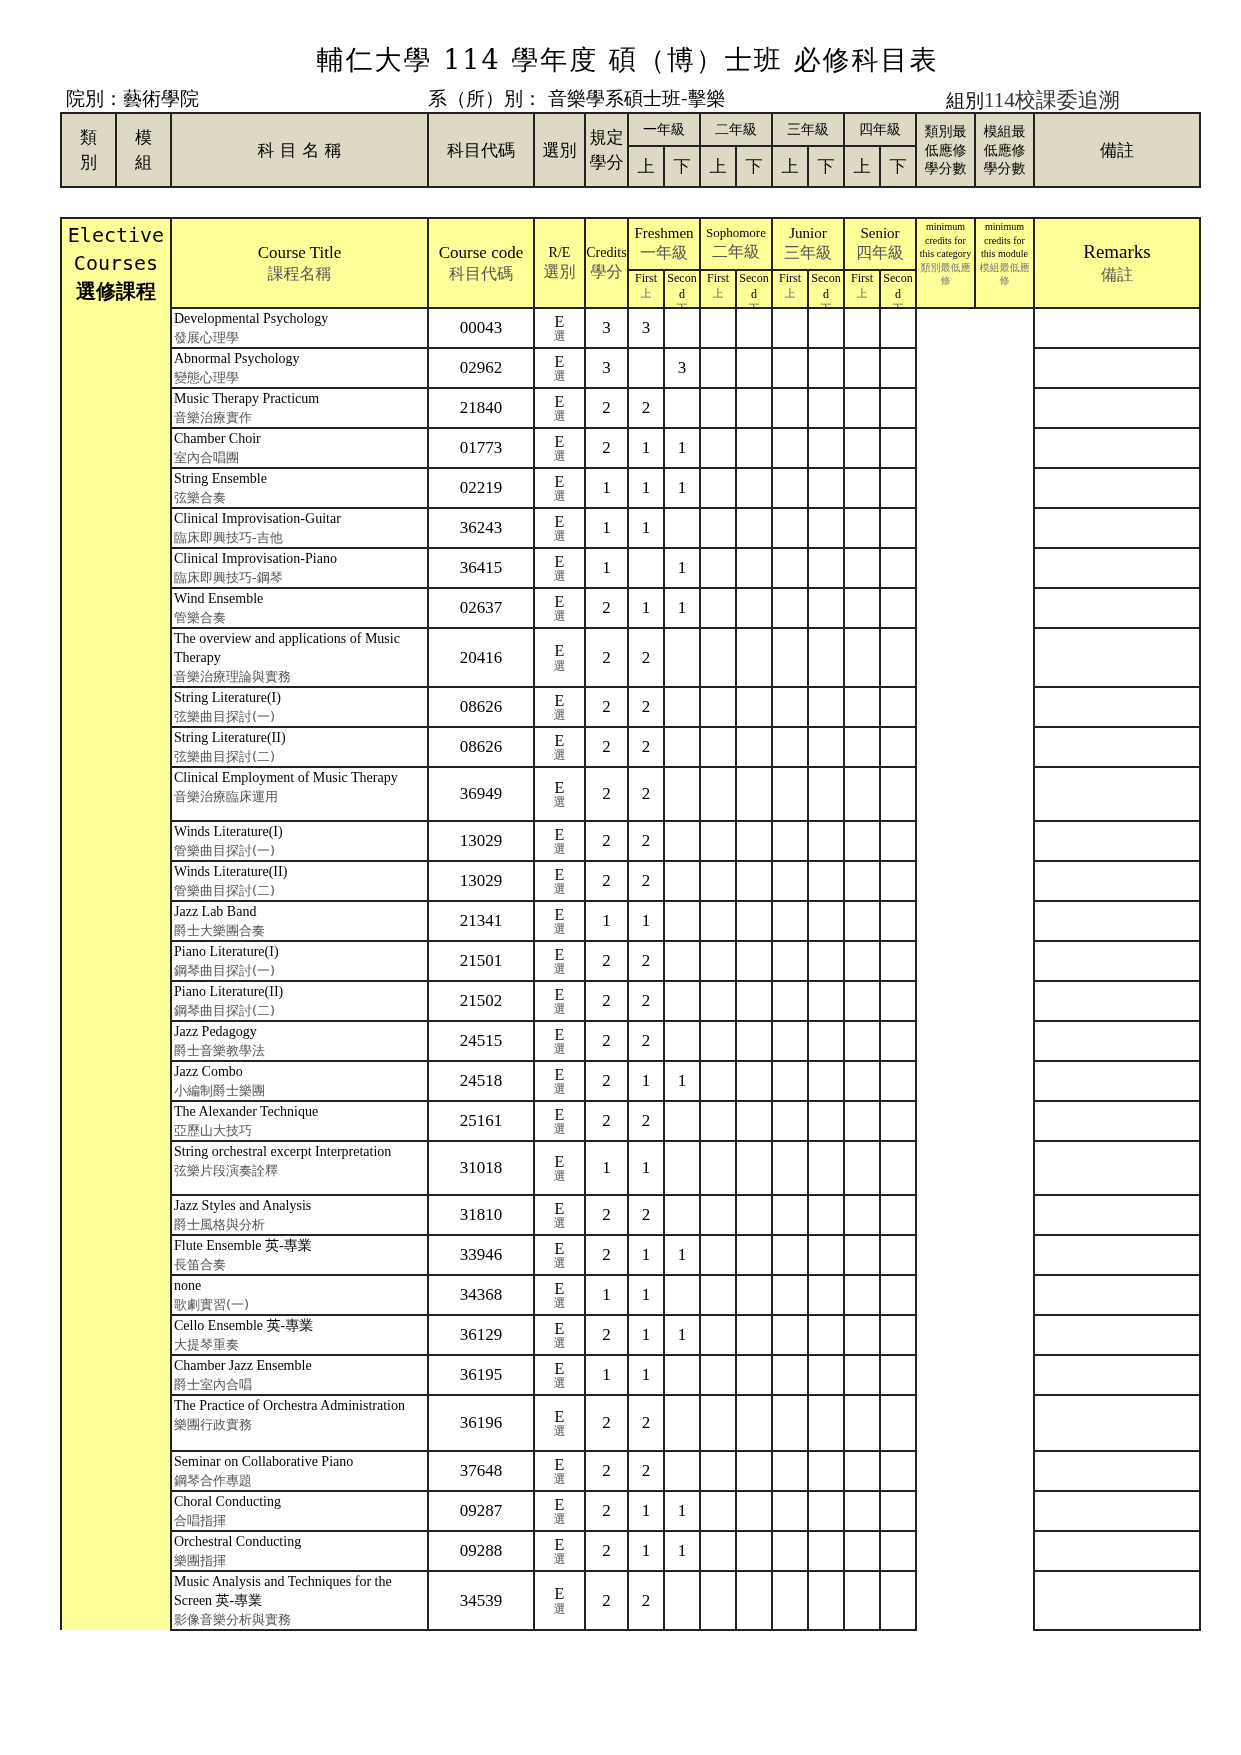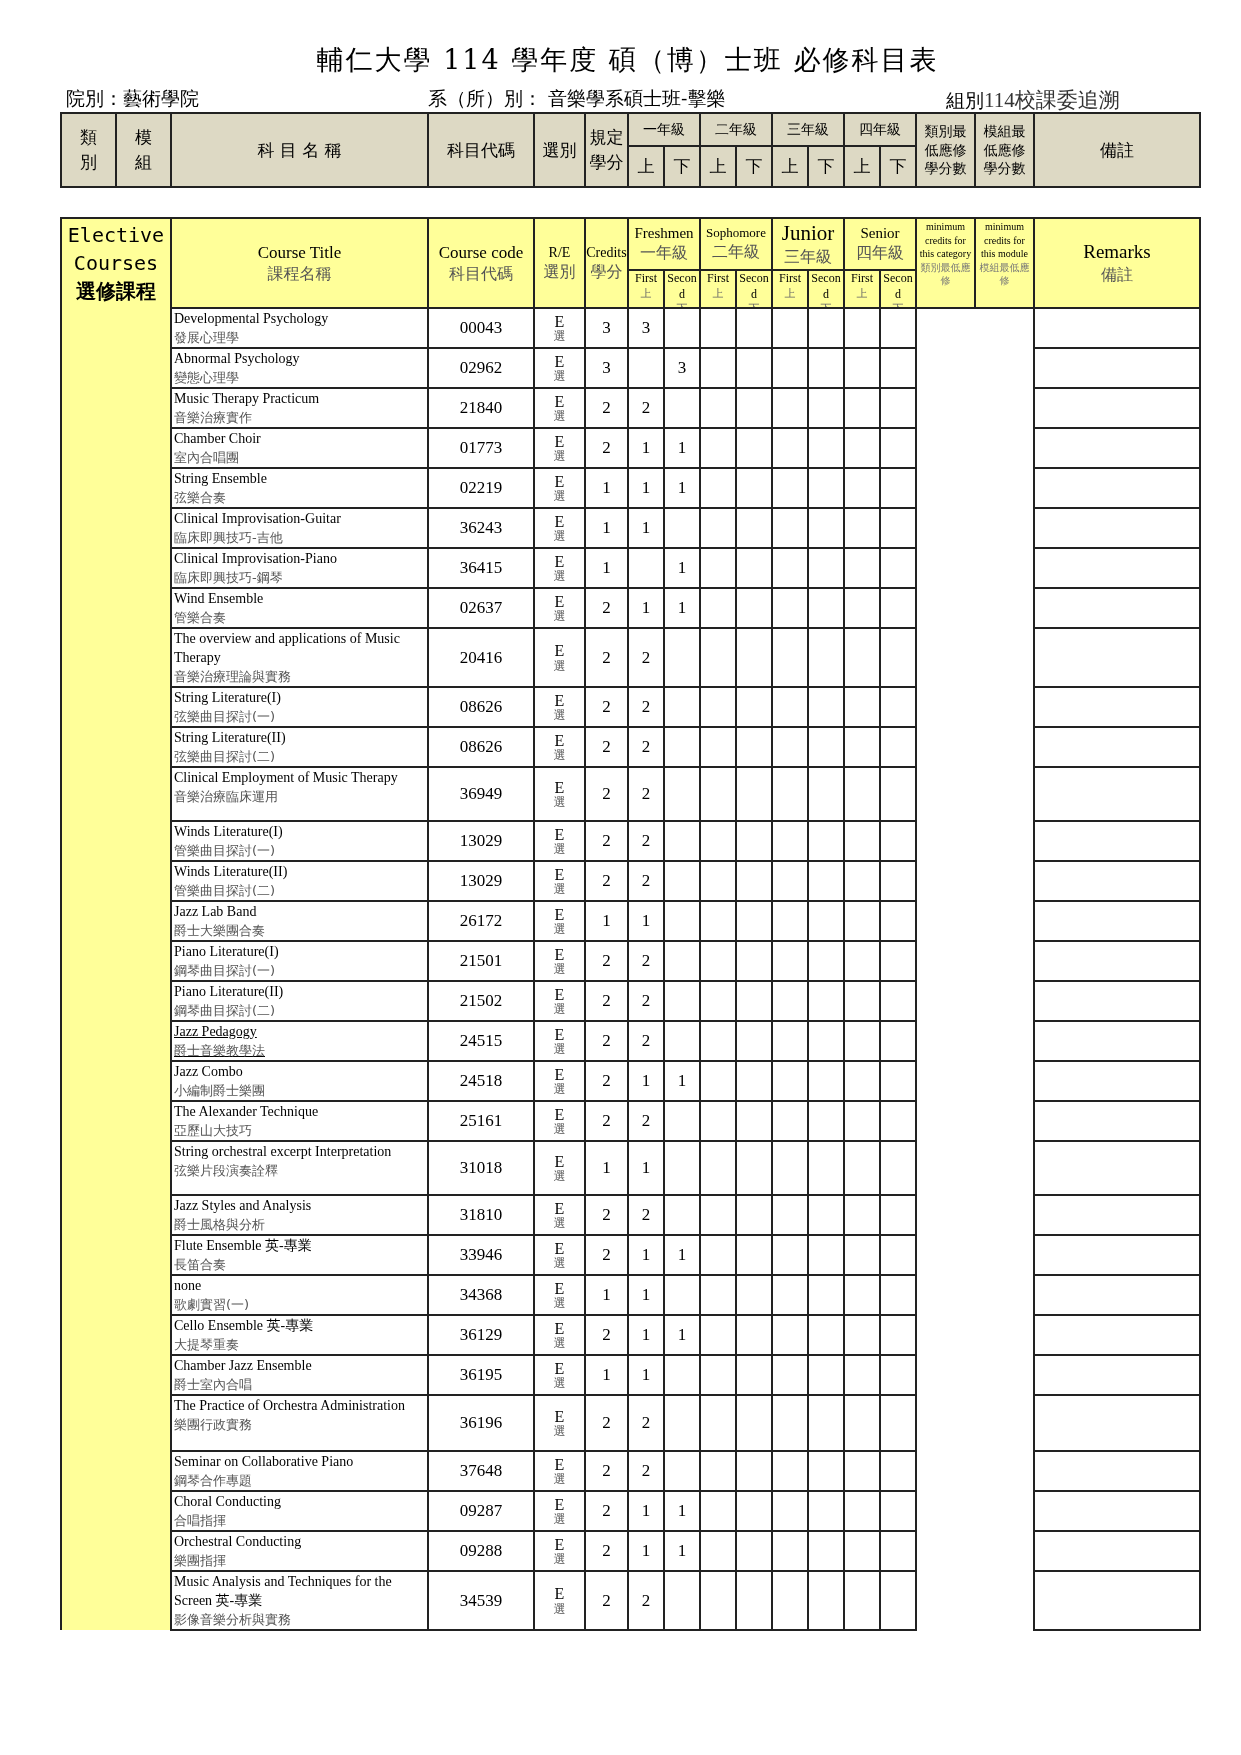--- a/index.html
+++ b/index.html
@@ -156,21 +156,21 @@
         <div class="h-en" style="font-size:15px">Freshmen</div>
         <div class="h-zh">一年級</div>
       </td>
       <td colspan="2" class="year-head" style="word-break:break-all">
         <div style="height:50px;overflow:hidden;display:flex;flex-direction:column;justify-content:center">
           <div class="h-en" style="font-size:13px;line-height:1.25">Sophomore</div>
           <div class="h-zh">二年級</div>
         </div>
       </td>
       <td colspan="2" class="year-head">
-        <div class="h-en" style="font-size:21px">Junior</div>
+        <div class="h-en" style="font-size:15px">Junior</div>
         <div class="h-zh">三年級</div>
       </td>
       <td colspan="2" class="year-head">
         <div class="h-en" style="font-size:15px">Senior</div>
         <div class="h-zh">四年級</div>
       </td>
       <td rowspan="2">
         <div style="height:86px;overflow:hidden">
           <div class="h-tiny">minimum credits for this category</div>
           <div class="h-tiny-zh">類別最低應修</div>
@@ -530,21 +530,21 @@
         <td class="num"></td>
         <td class="num"></td>
         <td class="num"></td>
         <td class="remark"></td>
       </tr>
       <tr class="row-r">
         <td class="course" style="height: 34px;">
           <span class="c-en">Jazz Lab Band</span>
           <span class="c-zh">爵士大樂團合奏</span>
         </td>
-        <td class="num">26172</td>
+        <td class="num">21341</td>
         <td class="re">
           <span class="e">E</span>
           <span class="z">選</span>
         </td>
         <td class="num">1</td>
         <td class="num">1</td>
         <td class="num"></td>
         <td class="num"></td>
         <td class="num"></td>
         <td class="num"></td>
@@ -589,21 +589,21 @@
         <td class="num"></td>
         <td class="num"></td>
         <td class="num"></td>
         <td class="num"></td>
         <td class="num"></td>
         <td class="num"></td>
         <td class="num"></td>
         <td class="remark"></td>
       </tr>
       <tr class="row-r">
-        <td class="course" style="height: 34px; text-decoration: underline;">
+        <td class="course" style="height: 34px;">
           <span class="c-en">Jazz Pedagogy</span>
           <span class="c-zh">爵士音樂教學法</span>
         </td>
         <td class="num">24515</td>
         <td class="re">
           <span class="e">E</span>
           <span class="z">選</span>
         </td>
         <td class="num">2</td>
         <td class="num">2</td>

